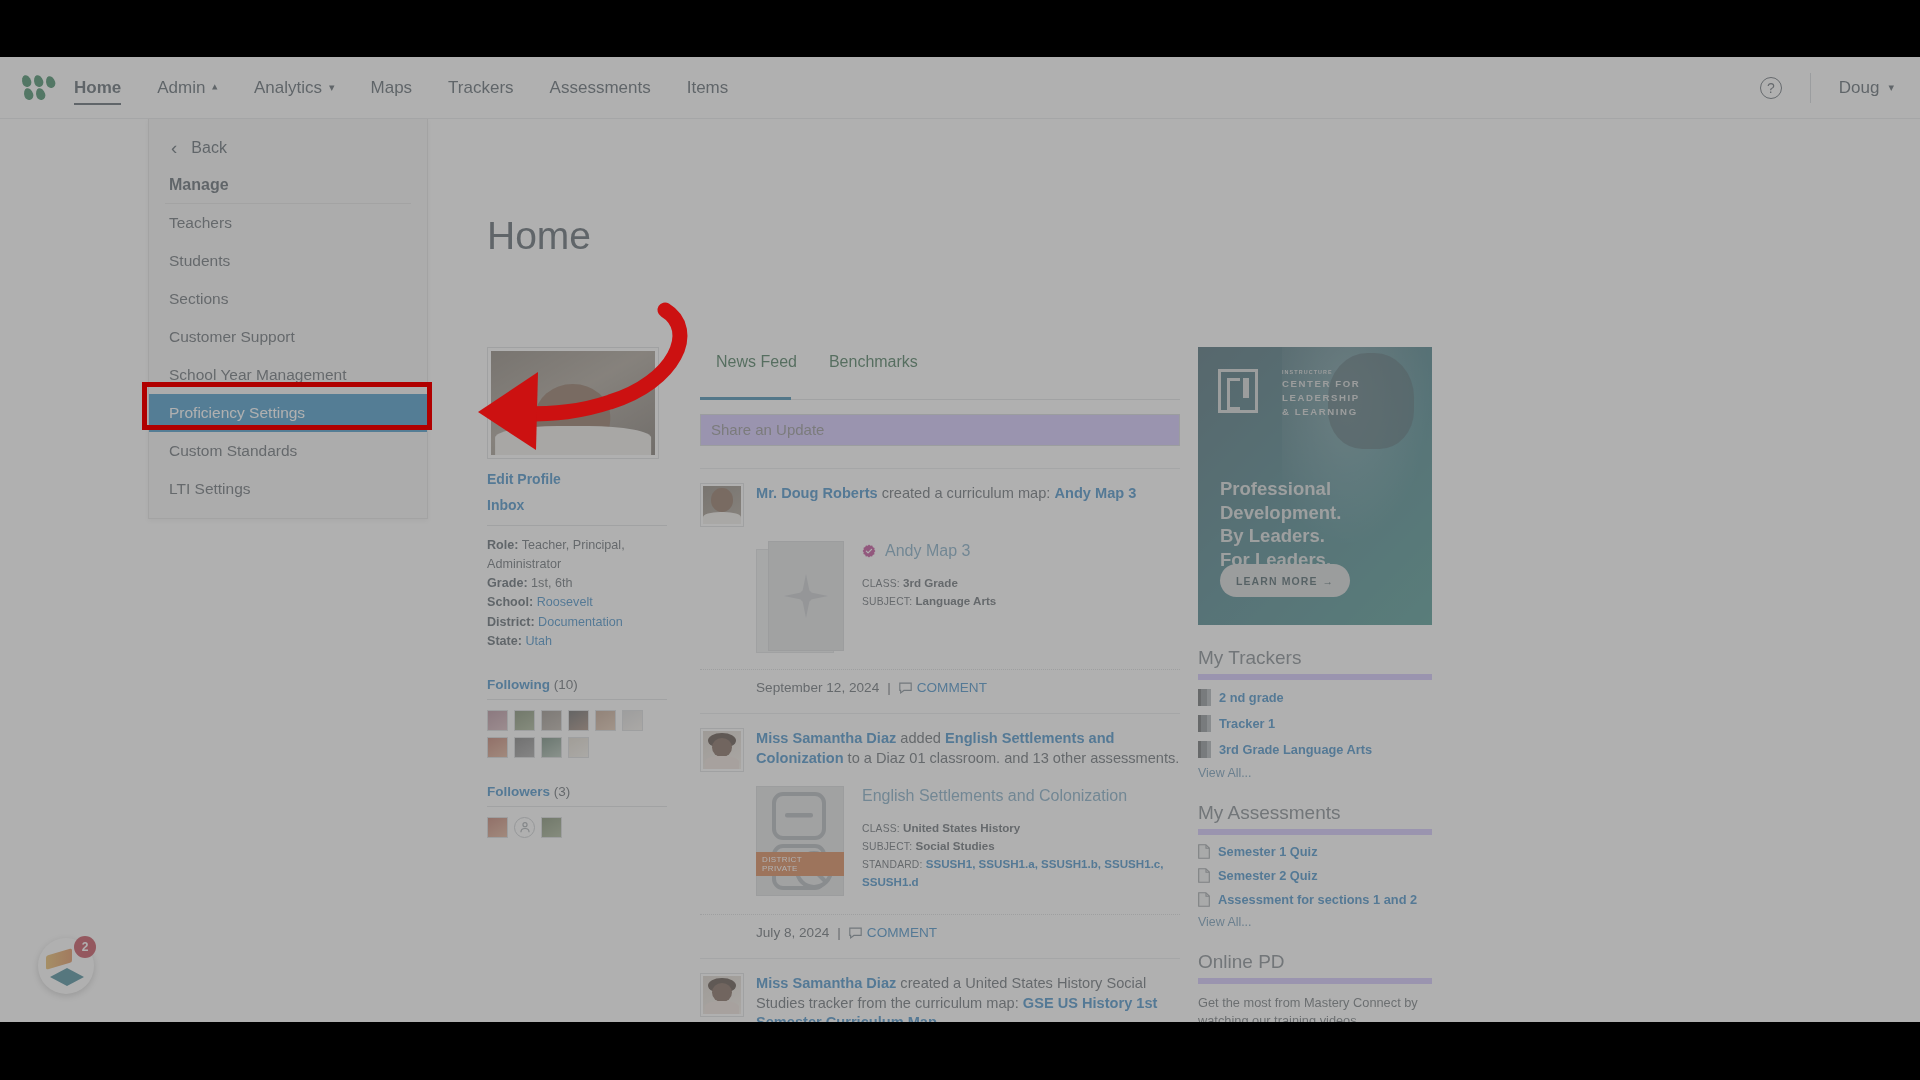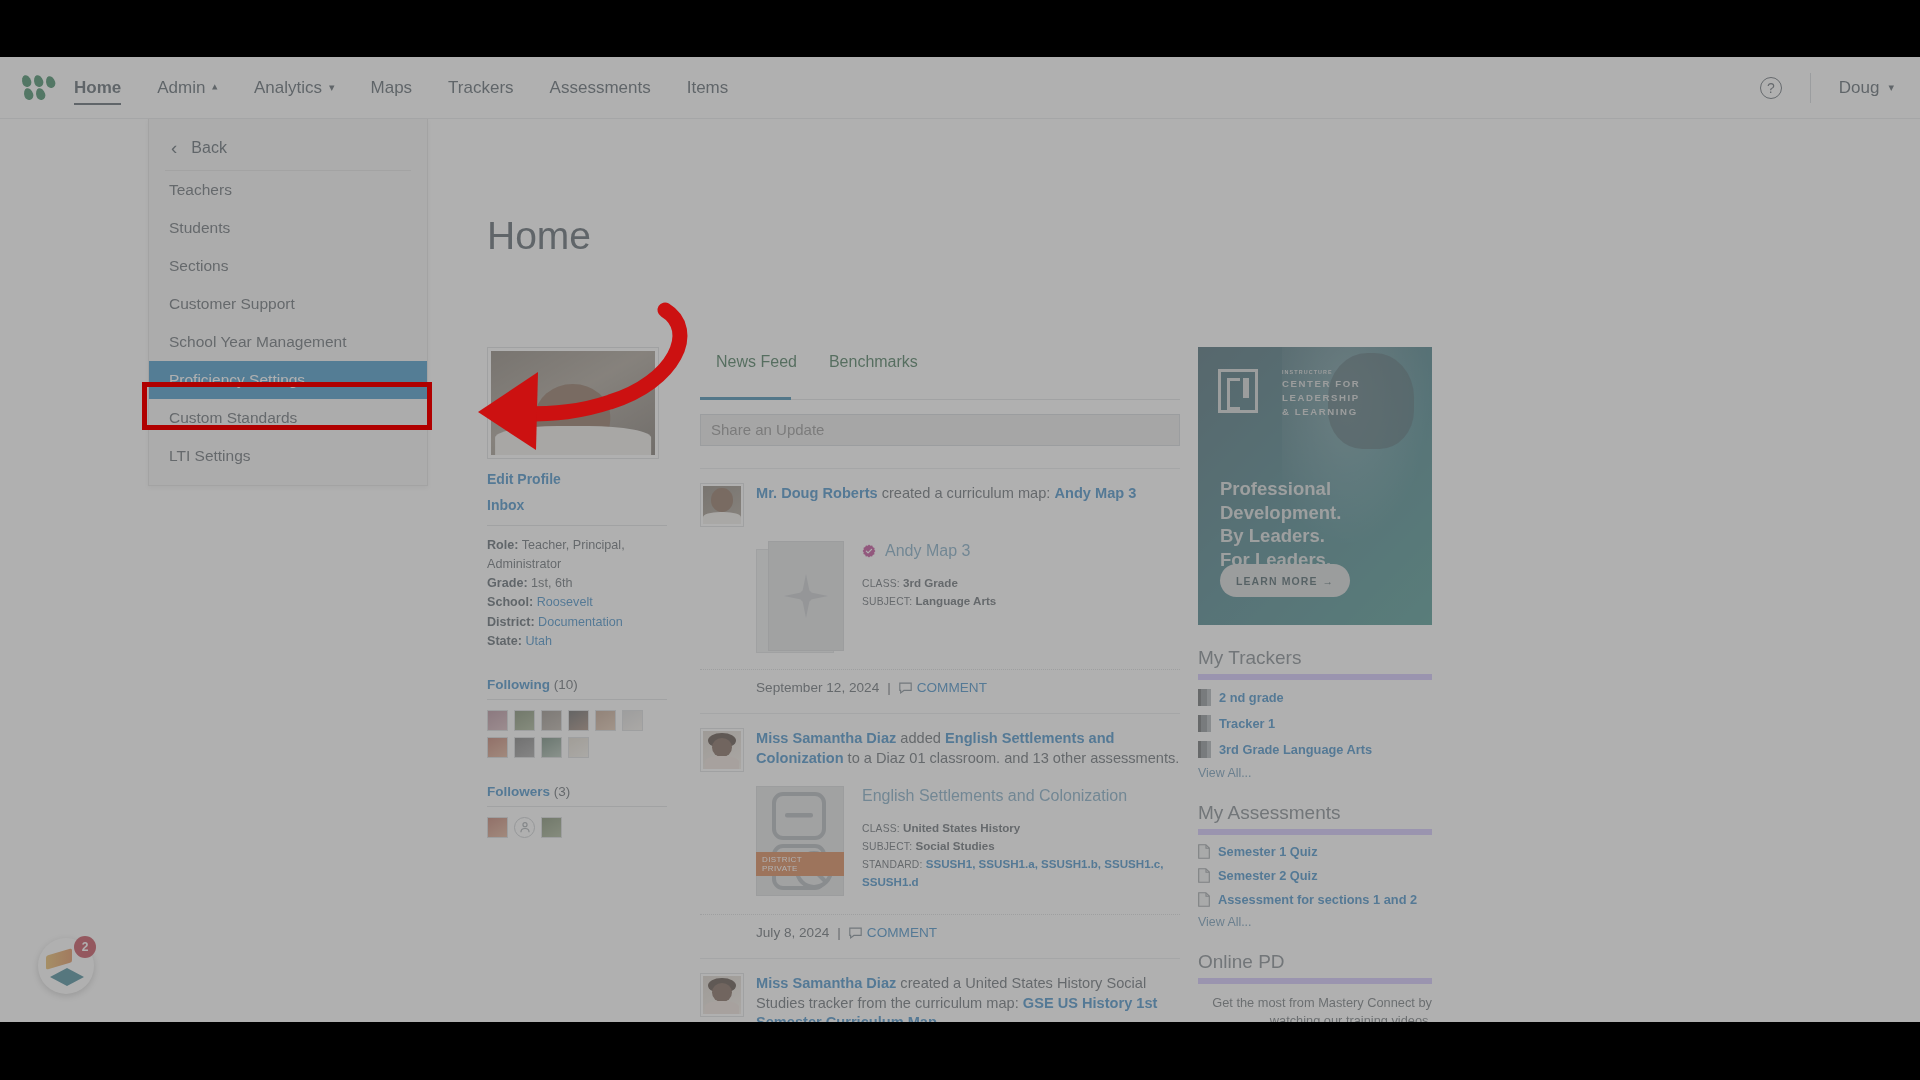--- a/index.html
+++ b/index.html
@@ -152,21 +152,21 @@
   #feed { position:absolute; left:700px; top:228px; width:480px; }
   #tabs { display:flex; gap:0; border-bottom:1px solid #d8dbdd; }
   .tab {
     font-size:16px; color:#14532d; padding:6px 16px 28px 16px; cursor:pointer;
     position:relative;
   }
   .tab.active::after{
     content:""; position:absolute; left:0; right:22px; bottom:-1px; height:3px; background:#0b6b9a;
   }
   #share-box {
-    margin-top:14px; width:100%; height:32px; border:1px solid #c7cdd1; background:#e5e5e5;
+    margin-top:14px; width:100%; height:32px; border:1px solid #c7cdd1; background:#c4b5fd;
     font-size:15px; color:#4a5358; padding:6px 10px; resize:none;
     font-family:"Liberation Sans", sans-serif;
   }
   .post { margin-top:18px; border-top:1px solid #e1e4e6; padding-top:14px; }
   .post-head { display:flex; gap:12px; }
   .post-avatar { width:44px; height:44px; border:1px solid #d4d7d9; padding:2px; background:#fff; flex:0 0 auto; }
   .pa-inner{ width:100%; height:100%; overflow:hidden; position:relative; }
   .pa-doug{ background:linear-gradient(150deg,#6d6357,#95897a); }
   .pa-doug .f{ position:absolute; left:22%; top:6%; width:56%; height:62%; border-radius:50%; background:#6e4a33;}
   .pa-doug .s{ position:absolute; left:0; bottom:0; width:100%; height:32%; background:#ece9e4; border-radius:45% 45% 0 0;}
@@ -245,21 +245,21 @@
     margin-top:22px; font-size:19px; color:#5c666e; font-weight:normal;
     padding-bottom:5px; border-bottom:6px solid #c4b5fd;
   }
   .rail-item {
     display:flex; align-items:center; gap:8px; margin-top:9px;
     font-size:12.8px; color:#0e6eb8; font-weight:bold; cursor:pointer;
   }
   .ico-tracker { width:13px; height:17px; flex:0 0 auto; }
   .ico-doc { width:12px; height:15px; flex:0 0 auto; }
   .viewall { margin-top:8px; font-size:12.4px; color:#4a7fa5; cursor:pointer; }
-  #pd-text { margin-top:10px; font-size:12.8px; color:#4a5358; line-height:1.42;text-align:right; }
+  #pd-text { margin-top:10px; font-size:12.8px; color:#4a5358; line-height:1.42; }
 
   
   #chat-widget {
     position:absolute; left:38px; bottom:28px; width:56px; height:56px;
     border-radius:50%; background:#fff; box-shadow:0 2px 7px rgba(0,0,0,.25);
     z-index:45; cursor:pointer;
   }
   #chat-widget .top {
     position:absolute; left:8px; top:14px; width:26px; height:14px;
     background:linear-gradient(90deg,#e2a83c,#d9722c);
@@ -624,20 +624,21 @@
       <div class="bot"></div>
       <div id="chat-badge">2</div>
     </div>
   </div>
 
   <div id="admin-menu">
     <div class="back">
       <span class="chev">‹</span>
       <span>Back</span>
     </div>
+    <div class="section-title">Manage</div>
     <hr>
     <div class="menu-row">Teachers</div>
     <div class="menu-row">Students</div>
     <div class="menu-row">Sections</div>
     <div class="menu-row">Customer Support</div>
     <div class="menu-row">School Year Management</div>
     <div class="menu-row selected">Proficiency Settings</div>
     <div class="menu-row">Custom Standards</div>
     <div class="menu-row">LTI Settings</div>
   </div>

